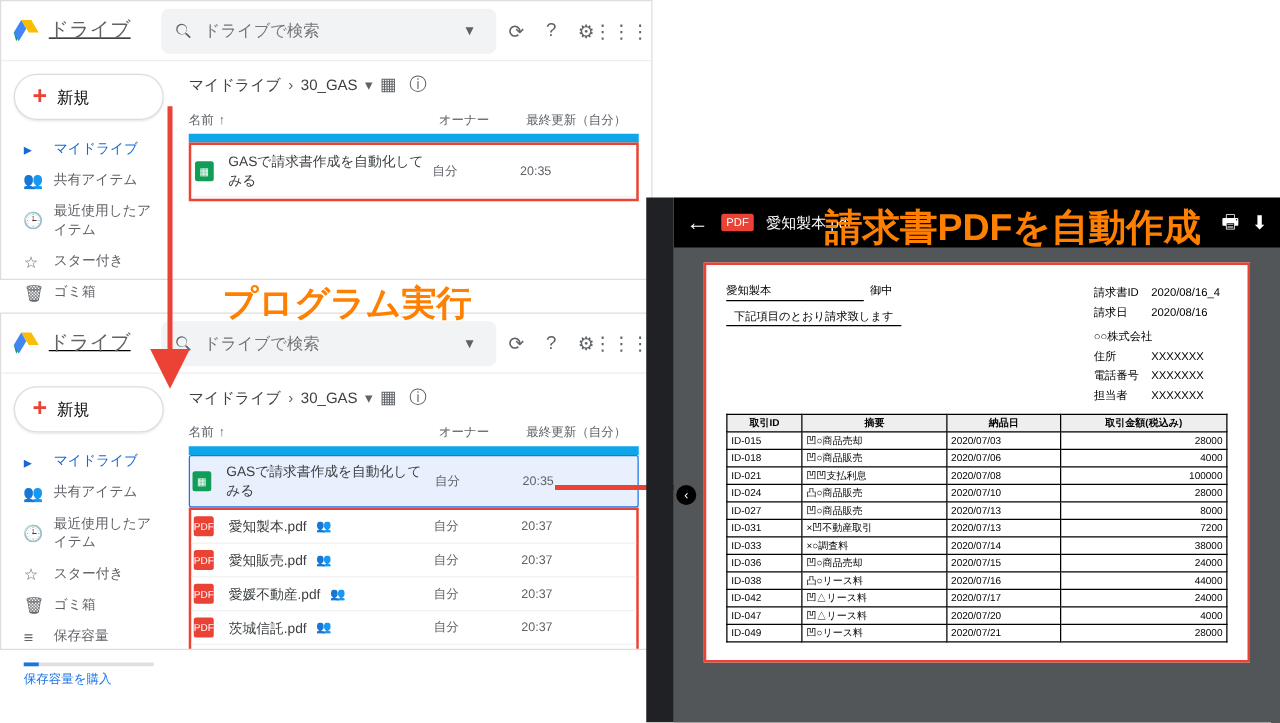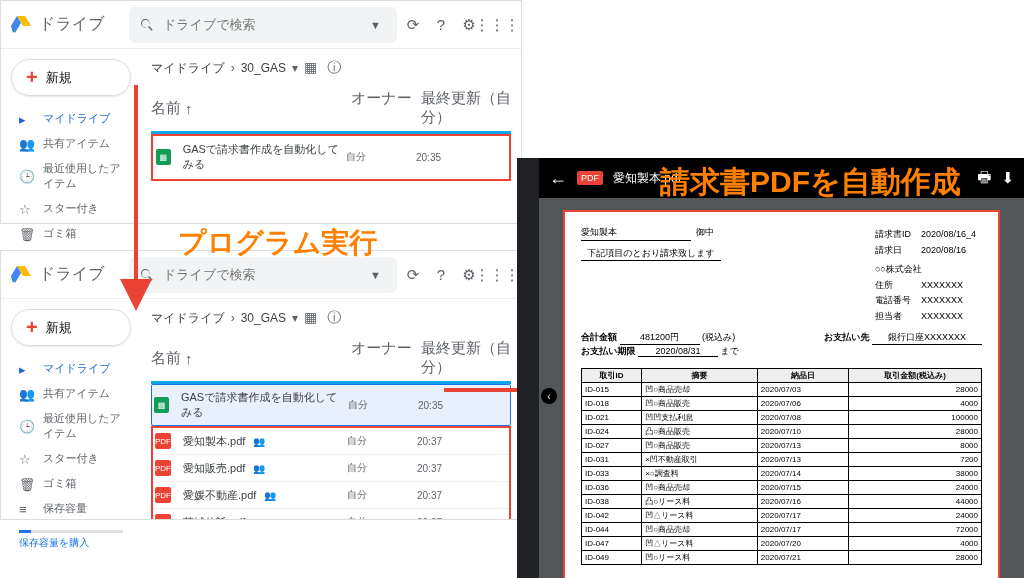--- a/index.html
+++ b/index.html
@@ -4,21 +4,21 @@
 <style>
 * { margin: 0; padding: 0; box-sizing: border-box; font-family: Arial, "Hiragino Sans", sans-serif; }
 body { background: #fff; width: 1024px; height: 578px; position: relative; overflow: hidden; }
 
 
 .drive { position: absolute; background: #fff; width: 522px; border: 1px solid #ddd; }
 .drive-top { top: 0; left: 0; height: 224px; }
 .drive-bot { top: 250px; left: 0; height: 270px; }
 
 .d-header { display: flex; align-items: center; height: 48px; padding: 4px 8px; border-bottom: 1px solid #eee; }
-.d-logo { display: flex; align-items: center; gap: 6px; width: 120px; }
+.d-logo { display: flex; align-items: center; gap: 6px; width: 120px; text-decoration: underline; }
 .d-logo svg { width: 24px; height: 24px; }
 .d-logo-text { font-size: 16px; color: #5f6368; }
 .d-search { flex: 1; display: flex; align-items: center; background: #f1f3f4; border-radius: 6px; height: 36px; padding: 0 10px; gap: 8px; }
 .d-search svg { width: 16px; height: 16px; fill: #5f6368; }
 .d-search input { border: none; background: transparent; outline: none; font-size: 13px; color: #a21caf; flex: 1; }
 .d-search .caret { color: #5f6368; font-size: 11px; padding: 0 6px; }
 .d-icons { display: flex; gap: 8px; padding: 0 6px; }
 .d-icons span { width: 20px; height: 20px; display: flex; align-items: center; justify-content: center; color: #5f6368; font-size: 15px; cursor: pointer; }
 
 .d-body { display: flex; height: calc(100% - 48px); }
@@ -32,21 +32,21 @@
 .d-nav svg, .d-nav .nicon { width: 14px; height: 14px; font-size: 13px; fill: currentColor; }
 .d-storage { padding: 6px 14px; font-size: 10px; color: #5f6368; }
 .d-bar { height: 3px; background: #e0e0e0; margin: 3px 0; position: relative; }
 .d-bar::before { content:''; position:absolute; left:0; top:0; height:100%; width:12%; background:#1a73e8; }
 .d-buy { color: #1a73e8; font-size: 10px; cursor: pointer; }
 
 .d-main { flex: 1; padding: 6px 10px; overflow: hidden; }
 .d-crumb { display: flex; align-items: center; gap: 6px; font-size: 12px; color: #3c4043; padding: 4px 0 8px; }
 .d-crumb .sep { color: #5f6368; }
 .d-tools { float: right; display:flex; gap:10px; color:#5f6368; font-size:14px; }
-.d-cols { display: flex; font-size: 15px; color: #5f6368; padding: 4px 0; border-bottom: 3px solid #0ea5e9; }
+.d-cols { display: flex; font-size: 10px; color: #5f6368; padding: 4px 0; border-bottom: 7px solid #0ea5e9; }
 .c-name { flex: 1; display:flex; align-items:center; gap:4px; }
 .c-owner { width: 70px; }
 .c-date { width: 90px; }
 .d-row { display: flex; align-items: center; font-size: 11px; color: #3c4043; padding: 5px 2px; border-bottom: 1px solid #f1f1f1; }
 .d-row .c-owner, .d-row .c-date { color: #5f6368; font-size: 10px; }
 .row-sel { border: 1px solid #1a73e8; background: #e8f0fe; border-radius: 2px; }
 .f-icon { width: 16px; height: 16px; margin-right: 8px; display: inline-flex; align-items: center; justify-content: center; font-size: 8px; color: #fff; border-radius: 2px; }
 .ico-sheet { background: #0f9d58; }
 .ico-pdf { background: #ea4335; }
 .share-ico { color: #5f6368; font-size: 10px; margin-left: 4px; }
@@ -385,34 +385,20 @@
                   <td>XXXXXXX</td>
                 </tr>
             <tr>
                   <td>担当者</td>
                   <td>XXXXXXX</td>
                 </tr>
           </tbody>
             </table>
         </div>
       </div>
-      <div class="pdf-mid">
-        <div>
-          <span class="lbl">合計金額</span>
-          <span class="ul">481200円</span>
-          <span>(税込み)</span><br>
-          <span class="lbl">お支払い期限</span>
-          <span class="ul">2020/08/31</span>
-          <span>まで</span>
-        </div>
-        <div>
-          <span class="lbl">お支払い先</span>
-          <span class="ul" style="min-width:110px">銀行口座XXXXXXX</span>
-        </div>
-      </div>
       <table class="pdf-table">
         <thead>
             <tr>
           <th>取引ID</th>
               <th>摘要</th>
               <th>納品日</th>
               <th>取引金額(税込み)</th>
         </tr>
           </thead>
         <tbody id="plines">
@@ -470,26 +456,20 @@
               <td class="date">2020/07/16</td>
               <td class="num">44000</td>
             </tr>
             <tr>
               <td>ID-042</td>
               <td>凹△リース料</td>
               <td class="date">2020/07/17</td>
               <td class="num">24000</td>
             </tr>
             <tr>
-              <td>ID-044</td>
-              <td>凹○商品売却</td>
-              <td class="date">2020/07/17</td>
-              <td class="num">72000</td>
-            </tr>
-            <tr>
               <td>ID-047</td>
               <td>凹△リース料</td>
               <td class="date">2020/07/20</td>
               <td class="num">4000</td>
             </tr>
             <tr>
               <td>ID-049</td>
               <td>凹○リース料</td>
               <td class="date">2020/07/21</td>
               <td class="num">28000</td>

